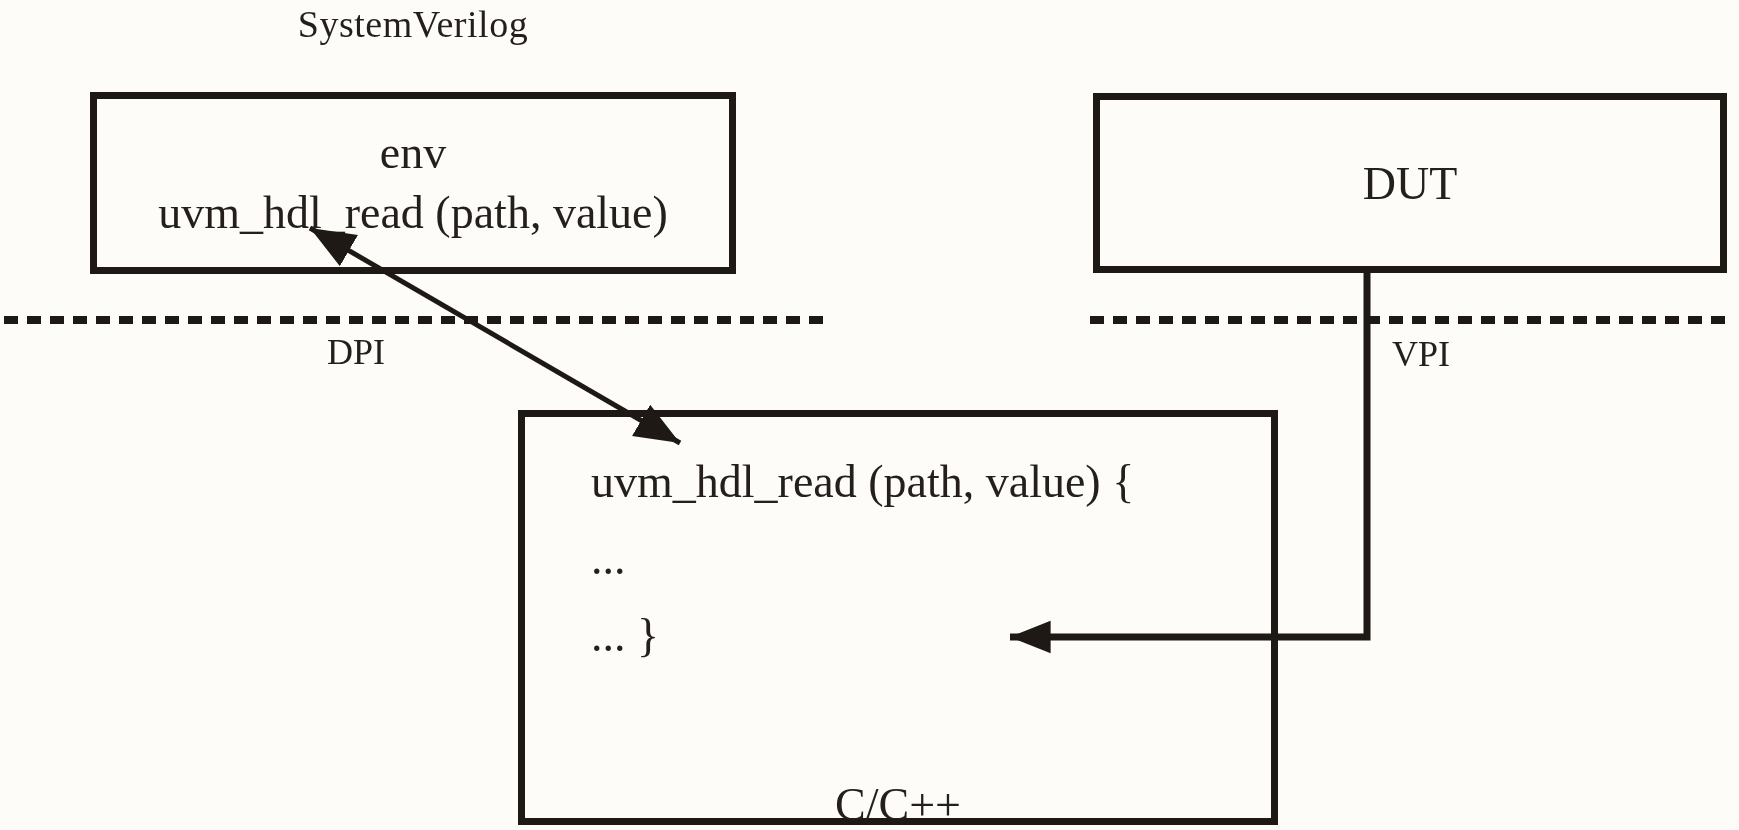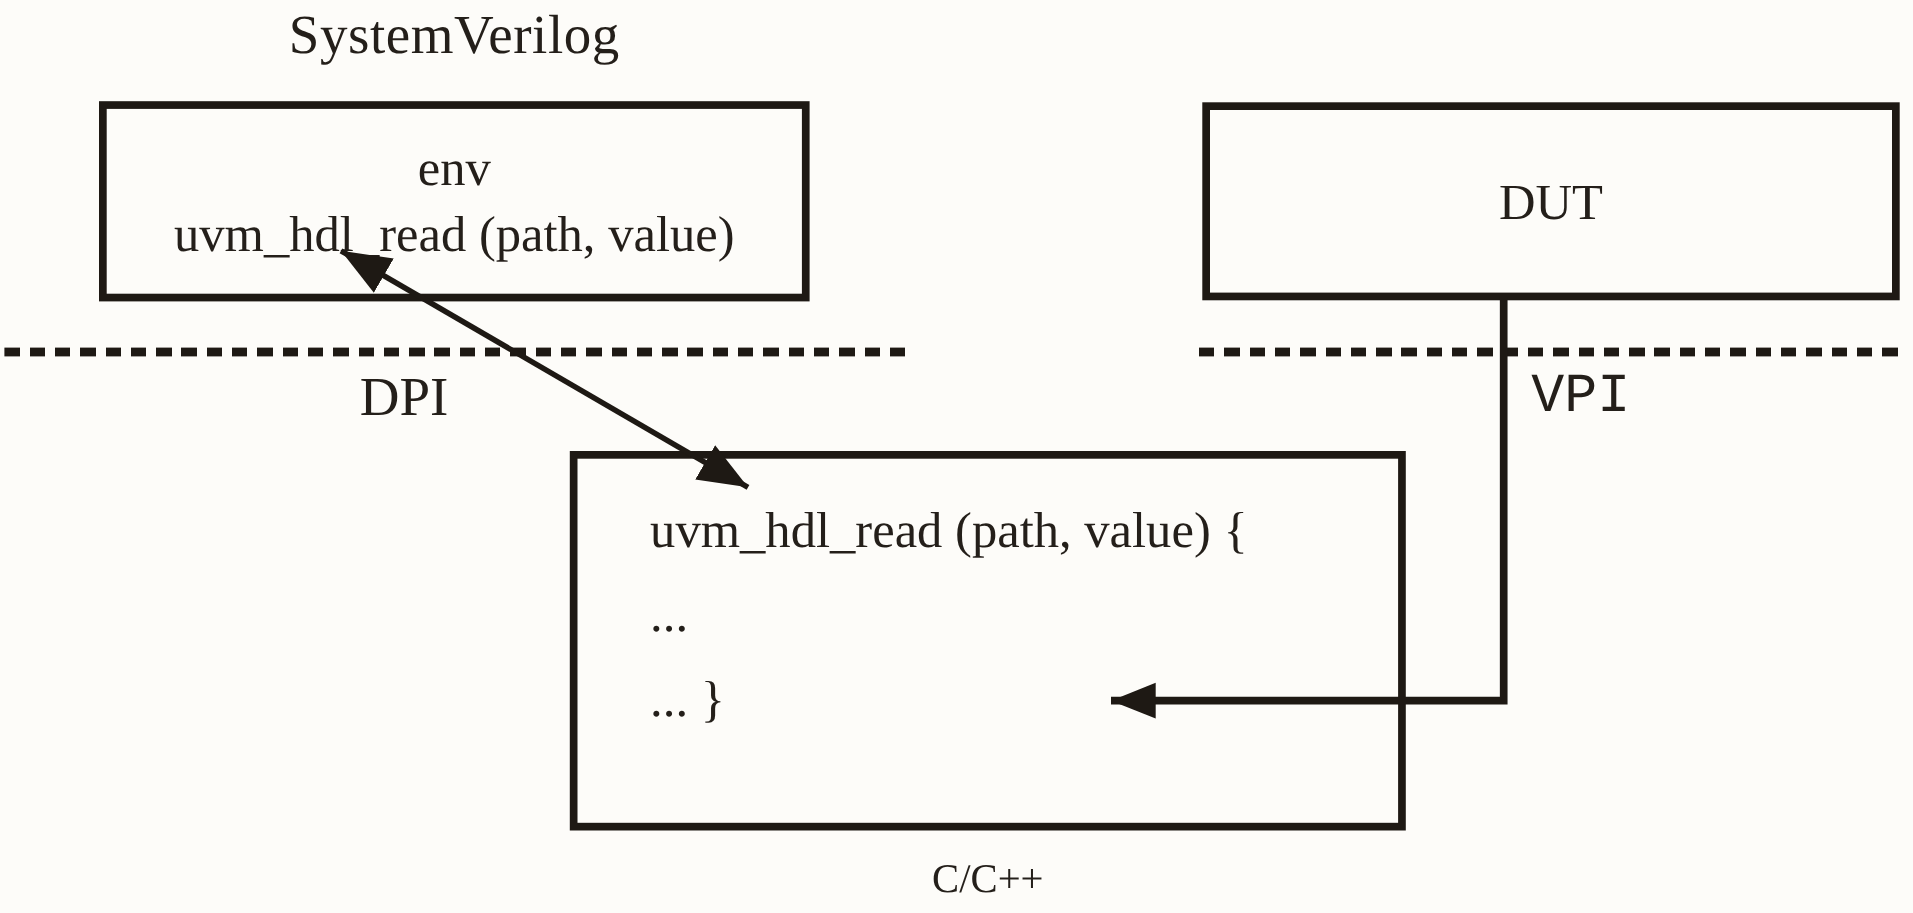--- a/index.html
+++ b/index.html
@@ -7,60 +7,60 @@
     position: relative;
     width: 1739px;
     height: 830px;
     background: #fdfcf9;
     color: #241f1a;
     font-family: "Liberation Serif", "DejaVu Serif", serif;
     overflow: hidden;
   }
   .abs { position: absolute; }
   .lang-title {
-    font-size: 50px;
+    font-size: 38px;
     text-align: center;
     letter-spacing: 0.5px;
     white-space: nowrap;
   }
   .box {
     position: absolute;
     border: 7px solid #1e1914;
     box-sizing: border-box;
     background: transparent;
   }
   .box-center {
     display: flex;
     flex-direction: column;
     align-items: center;
     justify-content: center;
     text-align: center;
   }
   .env-box  { left: 90px;  top: 92px;  width: 646px; height: 182px; font-size: 46px; line-height: 60px; }
   .dut-box  { left: 1093px; top: 93px; width: 634px; height: 180px; font-size: 46px; }
   .c-box {
-    left: 518px; top: 410px; width: 760px; height: 345px;
+    left: 518px; top: 410px; width: 760px; height: 415px;
     font-size: 46px; line-height: 77px;
     padding: 26px 0 0 66px;
   }
   .c-box .code-line { white-space: nowrap; }
   .code-line, .env-line { white-space: nowrap; }
   .dashline {
     position: absolute;
     height: 8px;
     background: repeating-linear-gradient(90deg, #1e1914 0px, #1e1914 14px, transparent 14px, transparent 23px);
   }
   .dash-left  { left: 4px;    top: 316px; width: 822px; }
   .dash-right { left: 1090px; top: 316px; width: 642px; }
-  .if-label { font-size: 50px; white-space: nowrap; }
+  .if-label { font-size: 36px; white-space: nowrap; }
   .dpi-label { left: 327px;  top: 331px; }
-  .vpi-label { left: 1392px; top: 333px; font-family: Liberation Mono, monospace; }
+  .vpi-label { left: 1392px; top: 333px; }
   .sv-title      { left: 90px;   top: 2px;   width: 646px; }
   .verilog-title { left: 1093px; top: 2px;   width: 634px; }
-  .cpp-caption   { left: 518px;  top: 778px; width: 760px; font-size: 37px; text-align: center; }
+  .cpp-caption   { left: 518px;  top: 778px; width: 760px; font-size: 46px; text-align: center; }
   svg.arrows {
     position: absolute;
     left: 0; top: 0;
     width: 1739px; height: 830px;
     pointer-events: none;
   }
 </style>
 </head>
 <body>
 

